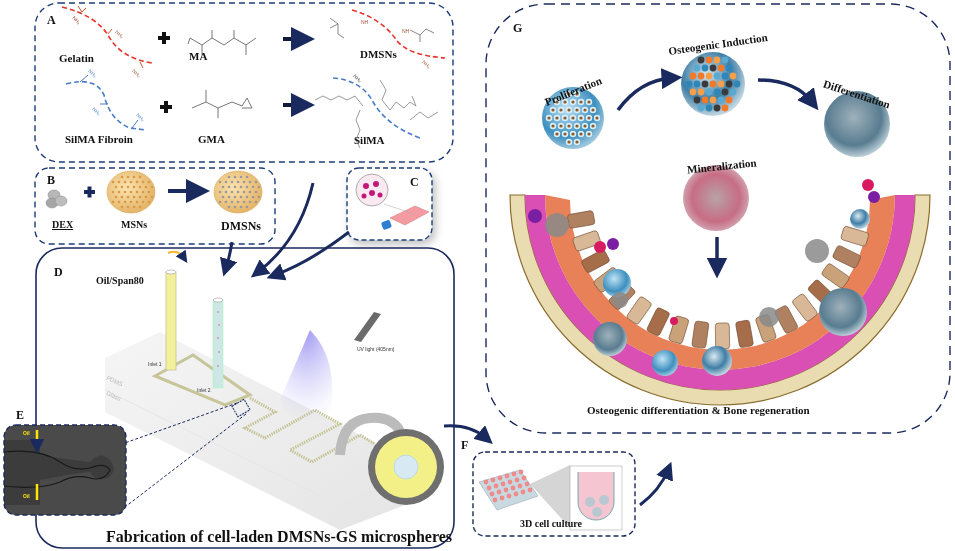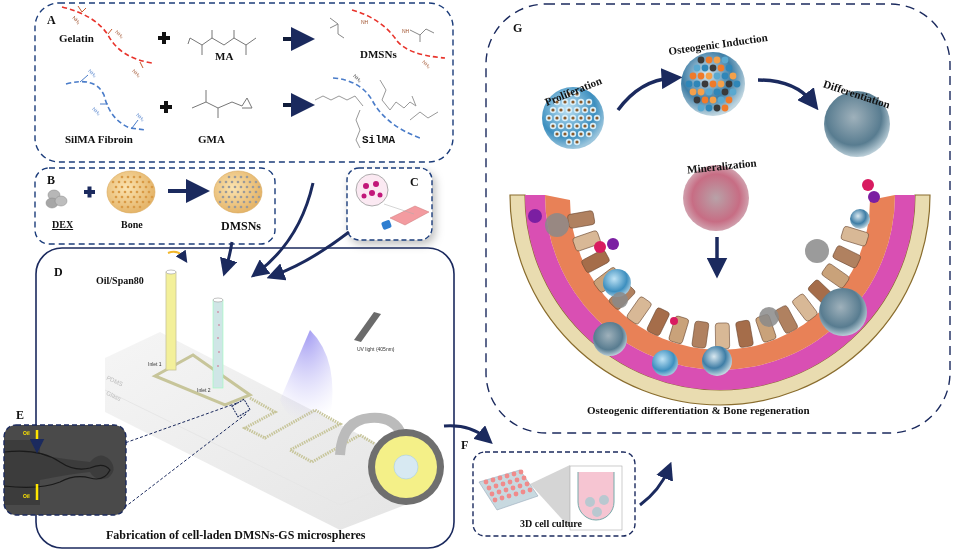--- a/index.html
+++ b/index.html
@@ -433,52 +433,52 @@
       <circle cx="674" cy="321" r="4"></circle>
     </g>
   <g fill="#7b1fa2">
       <circle cx="613" cy="244" r="6"></circle>
       <circle cx="874" cy="197" r="6"></circle>
       <circle cx="535" cy="216" r="7"></circle>
     </g>
 </svg>
 
 <div class="panel-letter" style="left:47px;top:13px;">A</div>
-<div class="lbl" style="left:59px;top:32px;">Gelatin</div>
-<div class="lbl" style="left:215px;top:50px;">MA</div>
+<div class="lbl" style="left:59px;top:52px;">Gelatin</div>
+<div class="lbl" style="left:189px;top:50px;">MA</div>
 <div class="lbl" style="left:360px;top:48px;">DMSNs</div>
 <div class="lbl" style="left:65px;top:133px;">SilMA Fibroin</div>
 <div class="lbl" style="left:198px;top:133px;">GMA</div>
-<div class="lbl" style="left:362px;top:134px;font-family:Liberation Mono, monospace;">SilMA</div>
+<div class="lbl" style="left:354px;top:134px;">SilMA</div>
 <div class="small" style="left:72px;top:17px;color:#a0522d;transform:rotate(45deg);">NH₂</div>
 <div class="small" style="left:115px;top:31px;color:#a0522d;transform:rotate(40deg);">NH₂</div>
 <div class="small" style="left:132px;top:70px;color:#a0522d;transform:rotate(40deg);">NH₂</div>
 <div class="small" style="left:88px;top:70px;color:#4a7cc9;transform:rotate(40deg);">NH₂</div>
 <div class="small" style="left:92px;top:108px;color:#4a7cc9;transform:rotate(40deg);">NH₂</div>
 <div class="small" style="left:136px;top:114px;color:#4a7cc9;transform:rotate(40deg);">NH₂</div>
 <div class="small" style="left:361px;top:19px;color:#a0522d;">NH</div>
 <div class="small" style="left:402px;top:28px;color:#a0522d;">NH</div>
 <div class="small" style="left:422px;top:61px;color:#a0522d;transform:rotate(40deg);">NH₂</div>
 <div class="small" style="left:353px;top:75px;color:#333;transform:rotate(40deg);">NH₂</div>
 
 <div class="panel-letter" style="left:47px;top:173px;">B</div>
 <div class="lbl" style="left:52px;top:219px;font-size:10px;text-decoration:underline;">DEX</div>
-<div class="lbl" style="left:121px;top:219px;font-size:10px;">Bone</div>
+<div class="lbl" style="left:121px;top:219px;font-size:10px;">MSNs</div>
 <div class="lbl" style="left:221px;top:219px;font-size:12px;">DMSNs</div>
 
 <div class="panel-letter" style="left:410px;top:175px;">C</div>
 
 <div class="panel-letter" style="left:54px;top:265px;">D</div>
 <div class="lbl" style="left:96px;top:266px;font-size:10px;margin-top:9px;">Oil/Span80</div>
 <div class="small" style="left:148px;top:361px;">Inlet 1</div>
 <div class="small" style="left:197px;top:387px;">Inlet 2</div>
 <div class="small" style="left:357px;top:346px;">UV light (405nm)</div>
 <div class="small" style="left:106px;top:378px;color:#bbb;font-size:6px;transform:rotate(25deg);">PDMS</div>
 <div class="small" style="left:106px;top:393px;color:#bbb;font-size:6px;transform:rotate(25deg);">Glass</div>
-<div class="lbl" style="left:106px;top:528px;font-size:12px;">Fabrication of cell-laden DMSNs-GS microspheres</div>
+<div class="lbl" style="left:106px;top:528px;font-size:16px;">Fabrication of cell-laden DMSNs-GS microspheres</div>
 
 <div class="panel-letter" style="left:16px;top:408px;">E</div>
 <div class="small" style="left:23px;top:430px;color:#ffe600;font-weight:bold;">Oil</div>
 <div class="small" style="left:23px;top:493px;color:#ffe600;font-weight:bold;">Oil</div>
 
 <div class="panel-letter" style="left:461px;top:438px;">F</div>
 <div class="lbl" style="left:520px;top:518px;font-size:10px;">3D cell culture</div>
 
 <div class="panel-letter" style="left:513px;top:21px;">G</div>
 <div class="lbl" style="left:543px;top:85px;transform:rotate(-22deg);">Proliferation</div>

